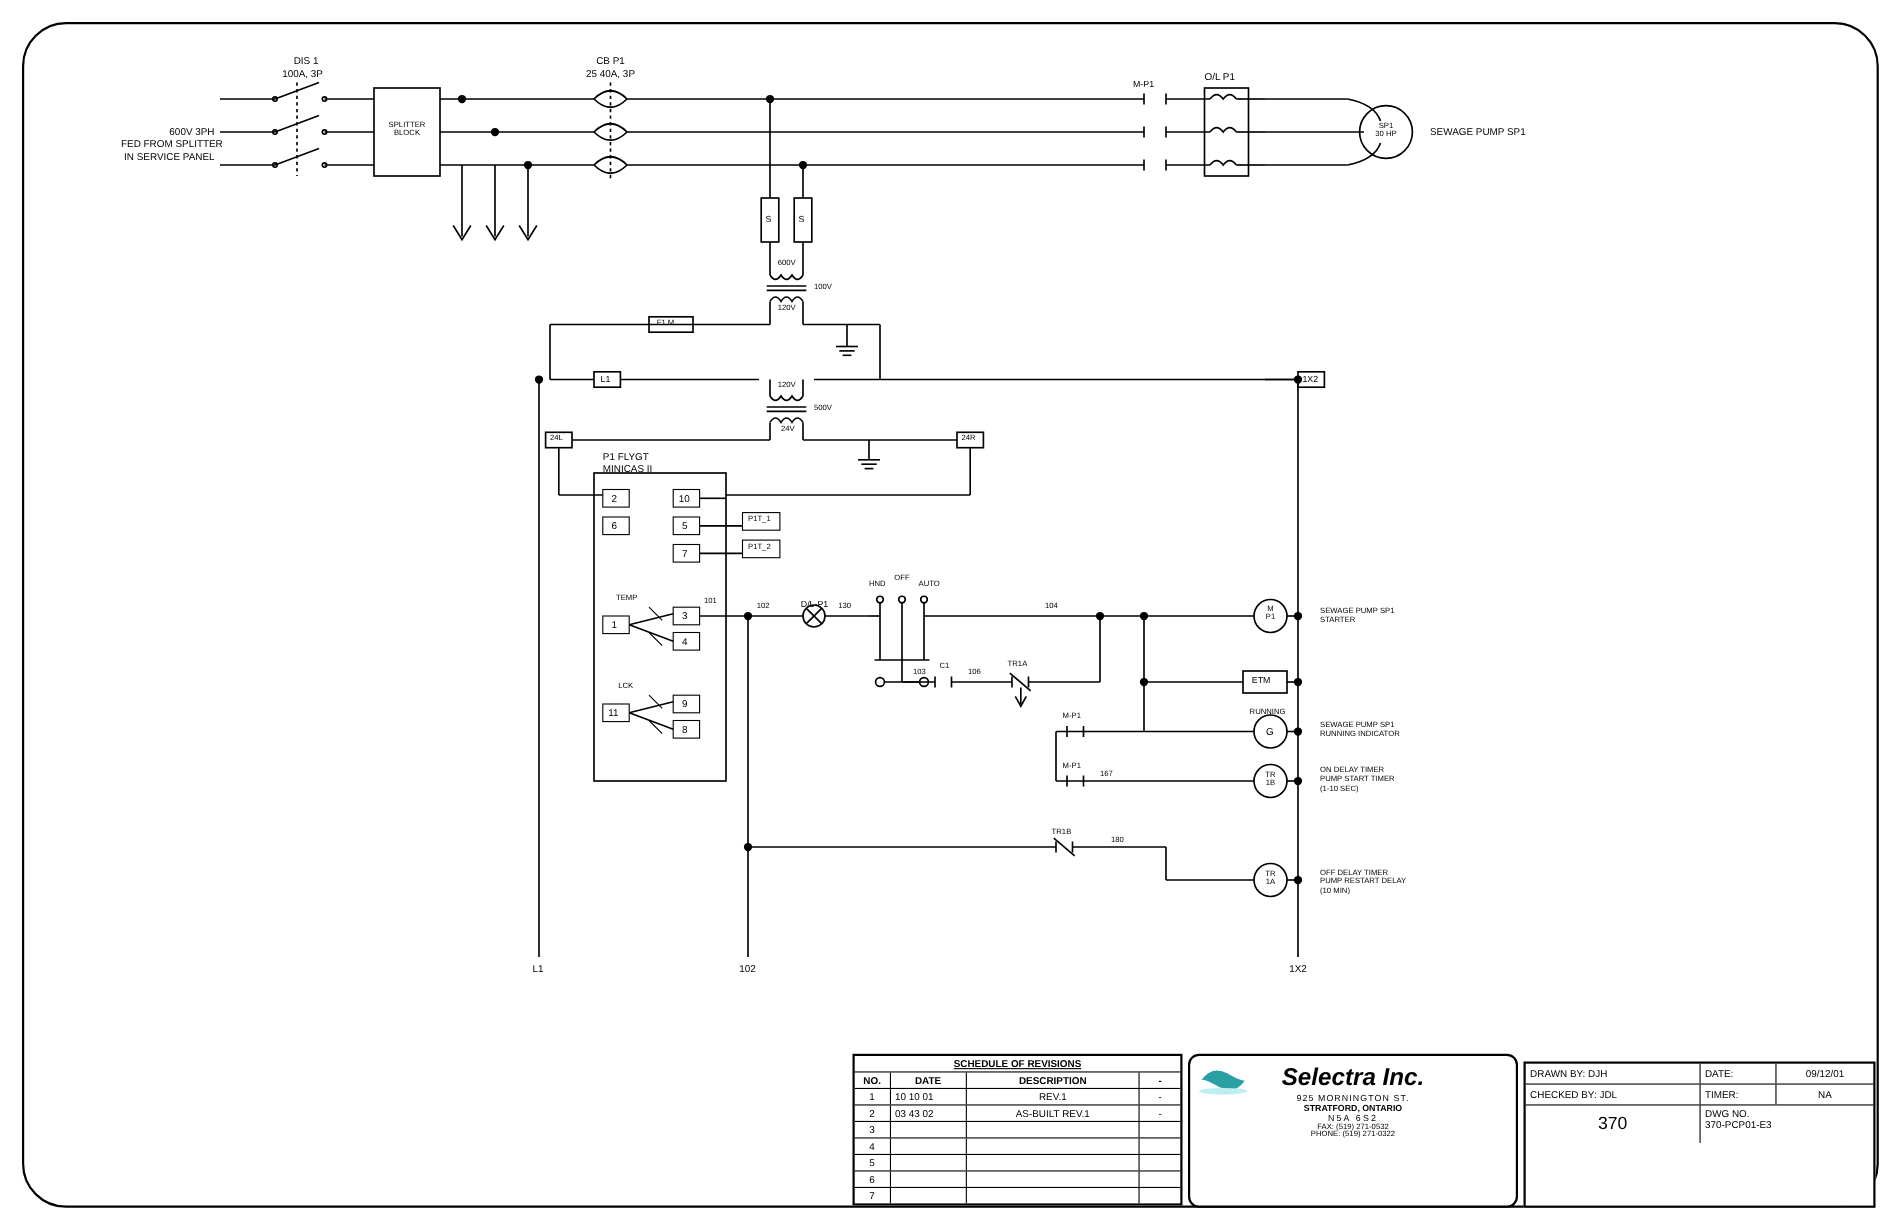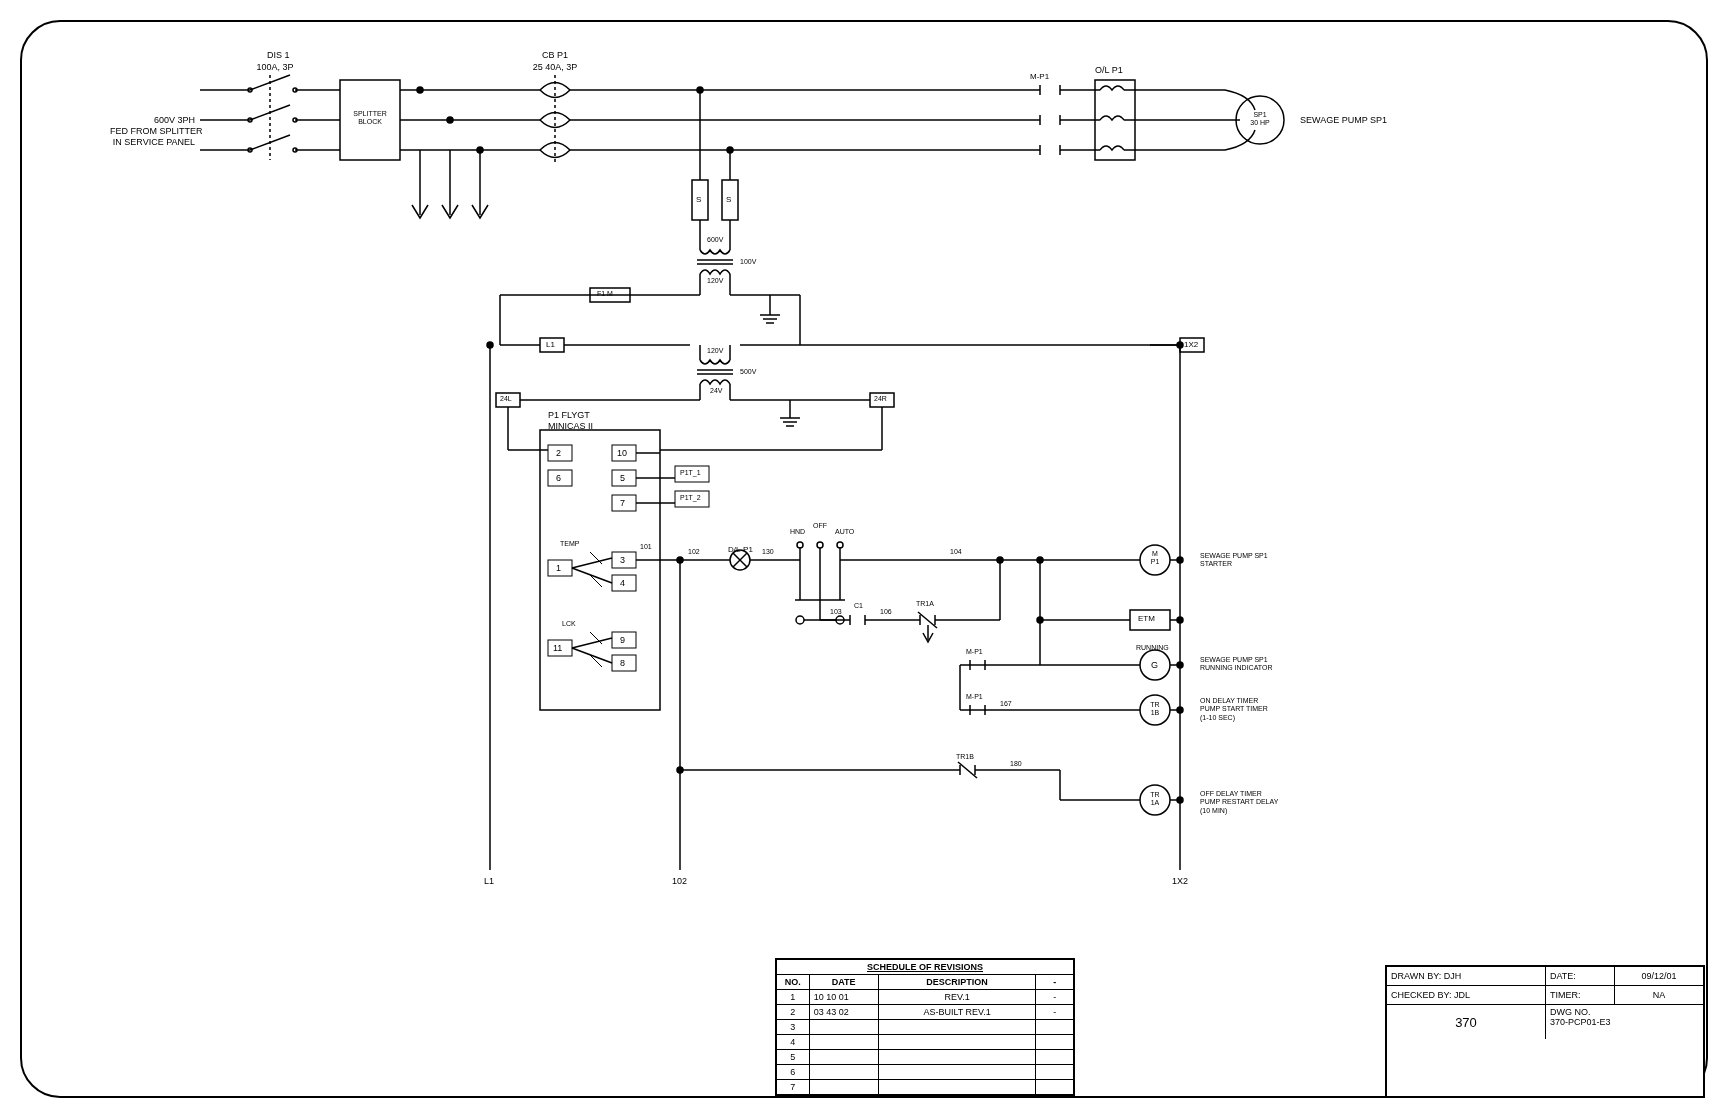--- a/index.html
+++ b/index.html
@@ -423,35 +423,49 @@
         <div class="cell" style="width:38px"></div>
       </div>
   <div class="row">
         <div class="cell ctr" style="width:32px">7</div>
         <div class="cell" style="width:70px"></div>
         <div class="cell" style="width:160px"></div>
         <div class="cell" style="width:38px"></div>
       </div>
 </div>
 
+<div class="tblk" style="left:1080px;top:958px;width:300px;height:140px;border-radius:10px">
+  <div class="logo" style="left:0;top:6px;width:100%">
+    <svg width="60" height="32" viewBox="0 0 60 32">
+      <path d="M10 16 Q20 2 34 10 Q48 18 50 16 Q40 30 26 22 Q12 14 10 16 Z" fill="#2aa0a5"></path>
+      <ellipse cx="30" cy="26" rx="22" ry="3" fill="#bfeef0"></ellipse>
+    </svg>
+    <div class="logo-name">Selectra Inc.</div>
+    <div style="font-size:8px;letter-spacing:1px;margin-top:2px">925 MORNINGTON ST.</div>
+    <div style="font-size:8px;font-weight:bold">STRATFORD, ONTARIO</div>
+    <div style="font-size:8px;letter-spacing:2px">N5A 6S2</div>
+    <div style="font-size:7px">FAX: (519) 271-0532</div>
+    <div style="font-size:7px">PHONE: (519) 271-0322</div>
+  </div>
+</div>
 
 
 <div class="tblk" style="left:1385px;top:965px;width:320px;height:133px">
   <div class="row" style="height:18px">
     <div class="cell" style="width:160px"><span>DRAWN BY:</span>&nbsp;<span>DJH</span></div>
     <div class="cell" style="width:70px">DATE:</div>
     <div class="cell ctr" style="width:90px">09/12/01</div>
   </div>
   <div class="row" style="height:18px">
     <div class="cell" style="width:160px"><span>CHECKED BY:</span>&nbsp;<span>JDL</span></div>
     <div class="cell" style="width:70px">TIMER:</div>
     <div class="cell ctr" style="width:90px">NA</div>
   </div>
   <div class="row" style="height:34px">
-    <div class="cell ctr" style="width:160px;font-size:13px">370</div>
+    <div class="cell ctr" style="width:160px;font-size:16px">370</div>
     <div class="cell" style="width:160px;flex-direction:column;align-items:flex-start;padding:2px 4px">
       <div>DWG NO.</div>
       <div style="display:flex;width:100%;justify-content:flex-start">
         <span>370-PCP01-</span>
         <span>E3</span>
       </div>
     </div>
   </div>
 </div>
 

